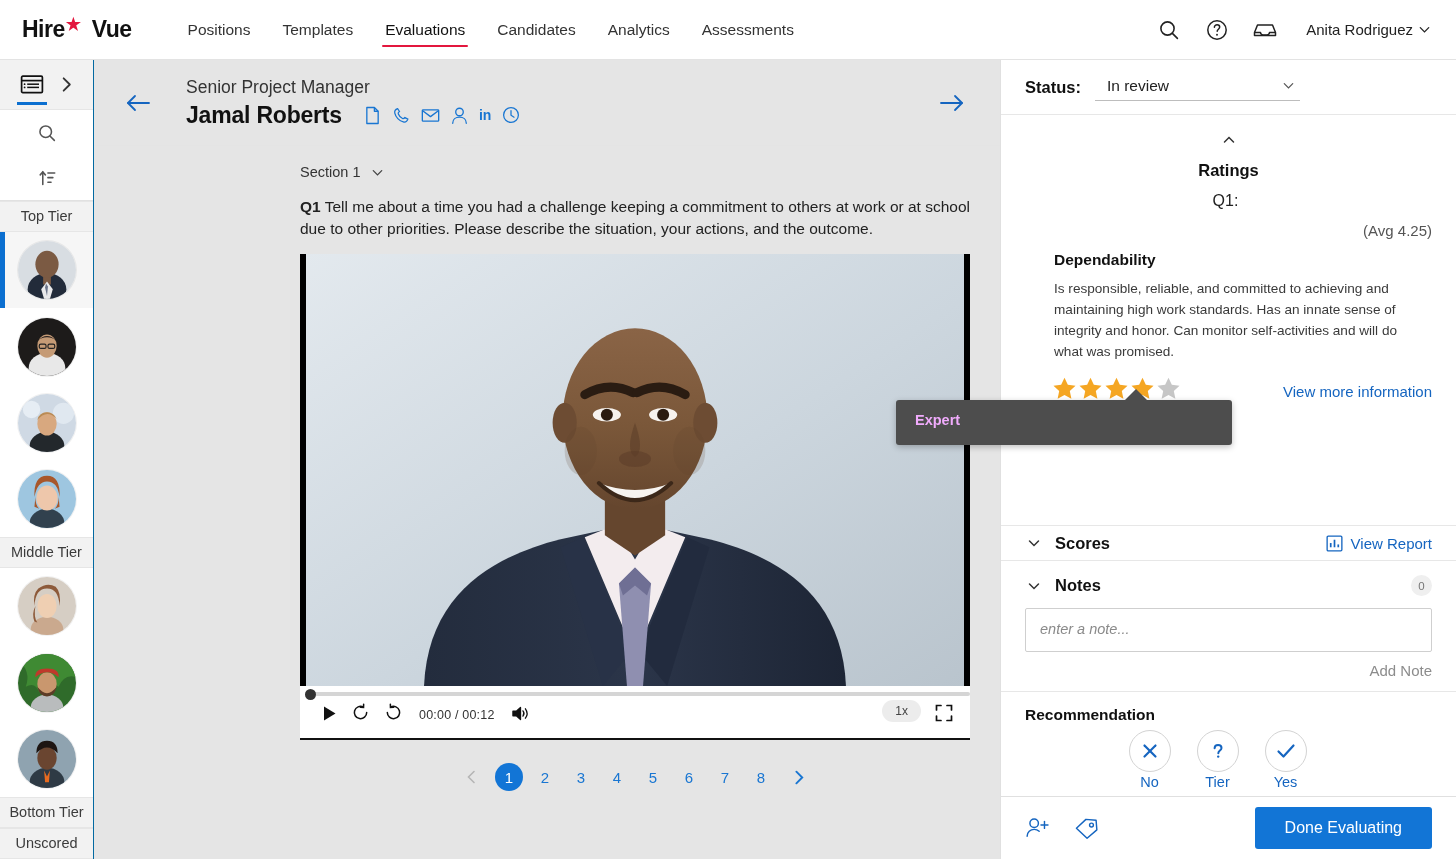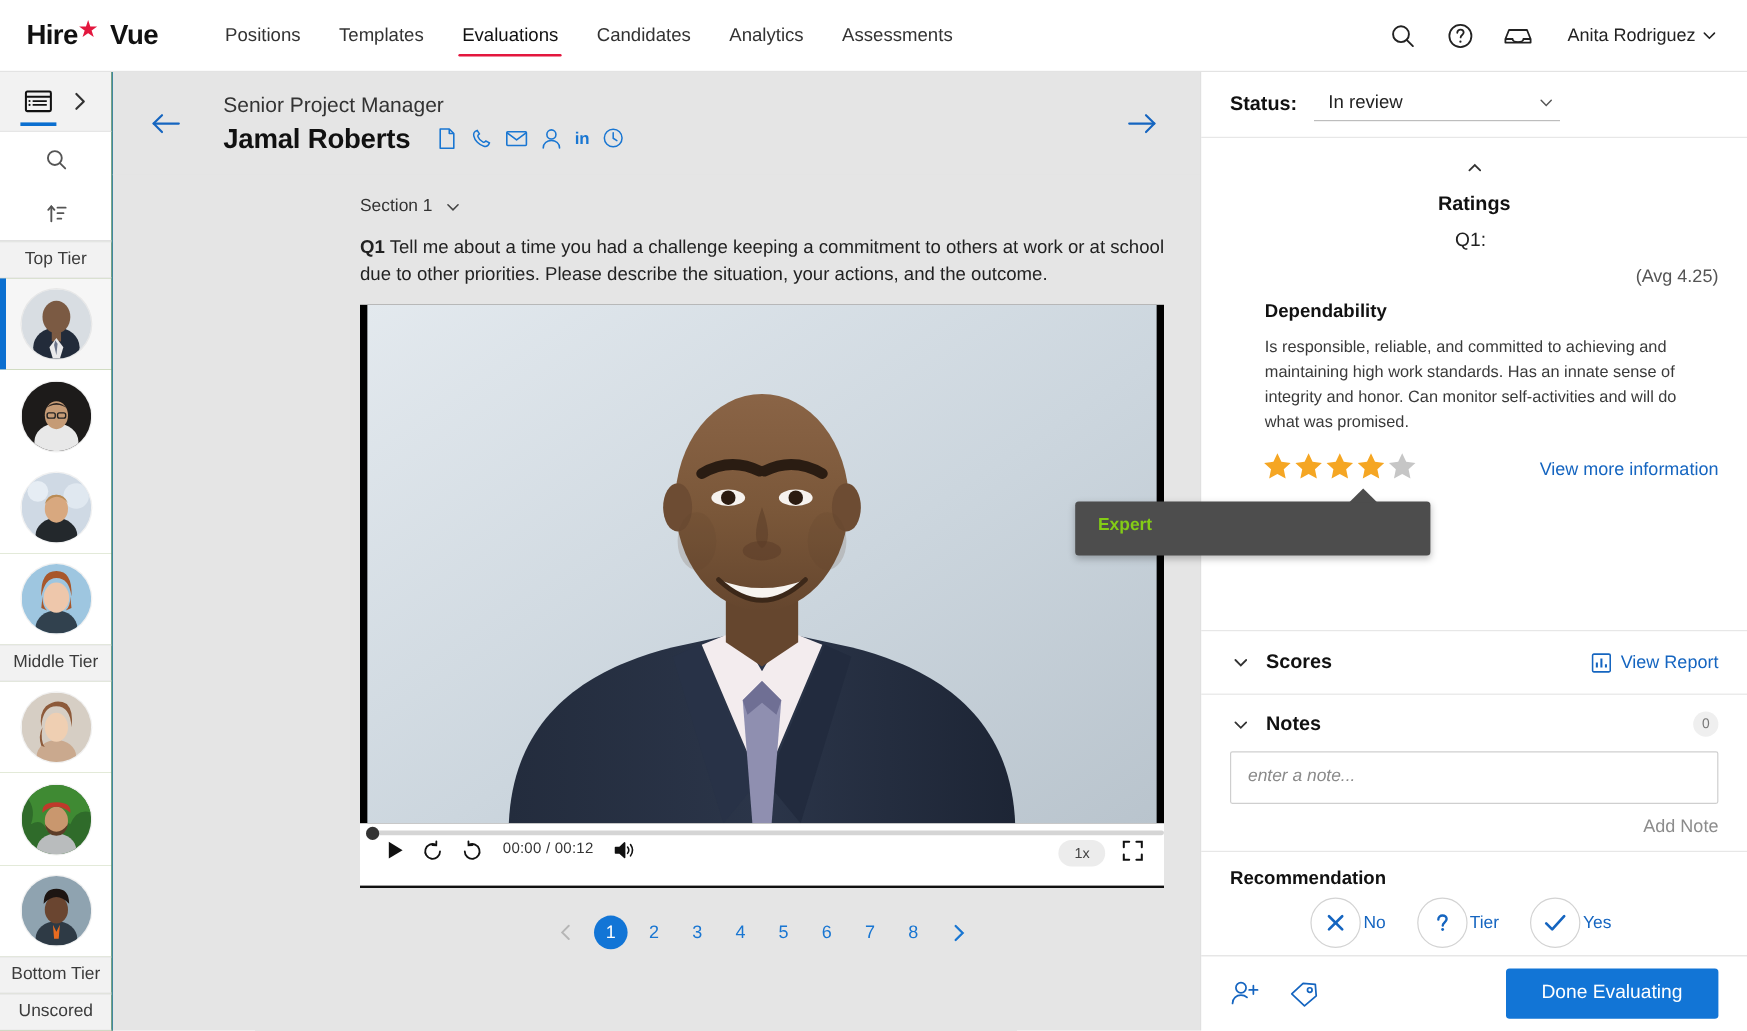--- a/index.html
+++ b/index.html
@@ -101,21 +101,21 @@
   .q-num { font-weight: bold; }
 
   .video-wrap { margin: 14px 0 0 206px; width: 670px; }
   .video-stage { position: relative; width: 670px; height: 432px; background: #000; overflow: hidden; }
   .video-inner { position:absolute; left:6px; right:6px; top:0; bottom:0; overflow:hidden; }
   .video-inner svg { width:100%; height:100%; display:block; }
   .video-controls { width: 670px; background: #fff; padding-top: 2px; border-bottom: 2px solid #111; }
   .scrub { position: relative; height: 12px; display: flex; align-items: center; }
   .scrub-track { position: absolute; left: 8px; right: 0; height: 4px; background: #d5d5d5; border-radius: 2px; }
   .scrub-knob { position: absolute; left: 5px; width: 11px; height: 11px; border-radius: 50%; background: #333; }
-  .ctrl-row { height: 38px; display: flex; align-items: flex-start; padding: 0 17px 16px 22px; gap: 14px; }
+  .ctrl-row { height: 38px; display: flex; align-items: flex-end; padding: 0 17px 16px 22px; gap: 14px; }
   .ctrl-btn { cursor: pointer; display: flex; align-items: center; justify-content: center; color: #111; }
   .time-display { font-size: 12.5px; color: #333; letter-spacing: 0.2px; margin: 0 2px; font-family: "Liberation Sans", sans-serif; }
   .ctrl-spacer { flex: 1; }
   .speed-pill {
     background: #ececec; border-radius: 11px; font-size: 12px; color: #444;
     padding: 4px 13px; cursor: pointer;
   }
 
   .pagination { display: flex; align-items: center; justify-content: center; gap: 8px; margin: 22px 0 0 206px; width: 670px; }
   .page-arrow { width: 30px; height: 30px; display: flex; align-items: center; justify-content: center; cursor: pointer; color: #1976d2; }
@@ -165,42 +165,42 @@
   }
   .note-box {
     margin-top: 12px; height: 44px; border: 1px solid #cfcfcf; border-radius: 2px;
     padding: 12px 14px; font-size: 14.5px; color: #8a8a8a; font-style: italic; cursor: text;
   }
   .add-note { text-align: right; font-size: 15px; color: #8c8c8c; margin-top: 10px; cursor: pointer; }
 
   .rec-sec { padding: 14px 24px 6px 24px; flex: 1; }
   .rec-title { font-size: 15.5px; font-weight: bold; color: #111; }
   .rec-btns { display: flex; gap: 26px; justify-content: center; margin-top: 6px; padding-right: 22px; }
-  .rec-btn { display: flex; flex-direction: row; align-items: center; gap: 2px; cursor: pointer; }
+  .rec-btn { display: flex; flex-direction: column; align-items: center; gap: 2px; cursor: pointer; }
   .rec-circle {
     width: 42px; height: 42px; border-radius: 50%; border: 1px solid #d3d3d3;
     display: flex; align-items: center; justify-content: center; color: #1565c0;
   }
   .rec-label { font-size: 14.5px; color: #1565c0; }
 
   .rpanel-footer {
     height: 63px; flex: 0 0 63px; border-top: 1px solid #e0e0e0;
     display: flex; align-items: center; padding: 0 24px; gap: 22px;
   }
   .footer-icon { cursor: pointer; color: #1565c0; display: flex; align-items: center; }
   .done-btn {
     margin-left: auto; background: #1275d6; color: #fff; font-size: 16px;
     border: none; border-radius: 3px; padding: 12px 30px; cursor: pointer;
     font-family: "Liberation Sans", sans-serif;
   }
 
   
   .tooltip {
-    position: absolute; left: 896px; top: 358px; width: 296px;
-    background: #4d4d4d; color: #84cc16; border-radius: 3px;
+    position: absolute; left: 896px; top: 340px; width: 336px;
+    background: #4d4d4d; color: #f0abfc; border-radius: 3px;
     padding: 12px 16px 14px 19px; z-index: 50;
     box-shadow: 0 2px 6px rgba(0,0,0,0.25);
   }
   .tooltip::after {
     content: ""; position: absolute; top: -11px; left: 228px;
     border-left: 12px solid transparent; border-right: 12px solid transparent;
     border-bottom: 12px solid #4d4d4d;
   }
   .tip-title { font-size: 14.5px; font-weight: bold; margin-bottom: 3px; }
   .tip-body { font-size: 14.5px; line-height: 1.4; }

